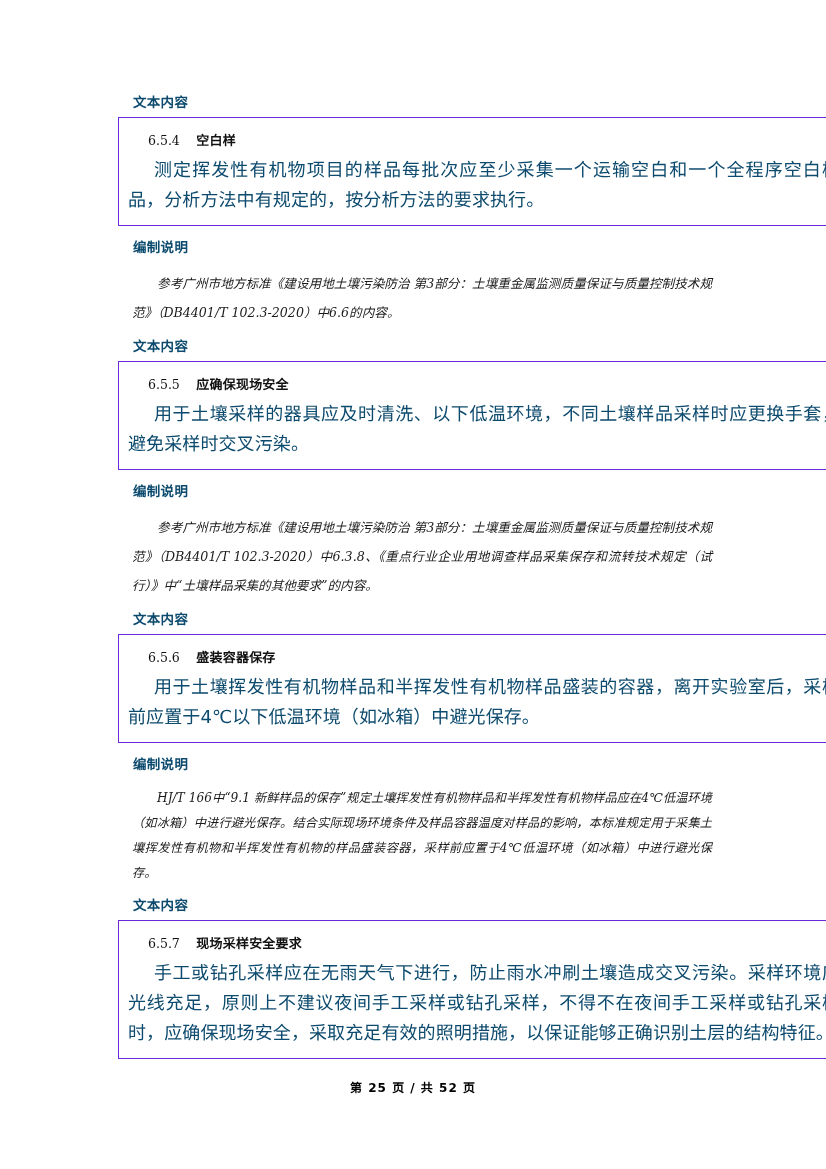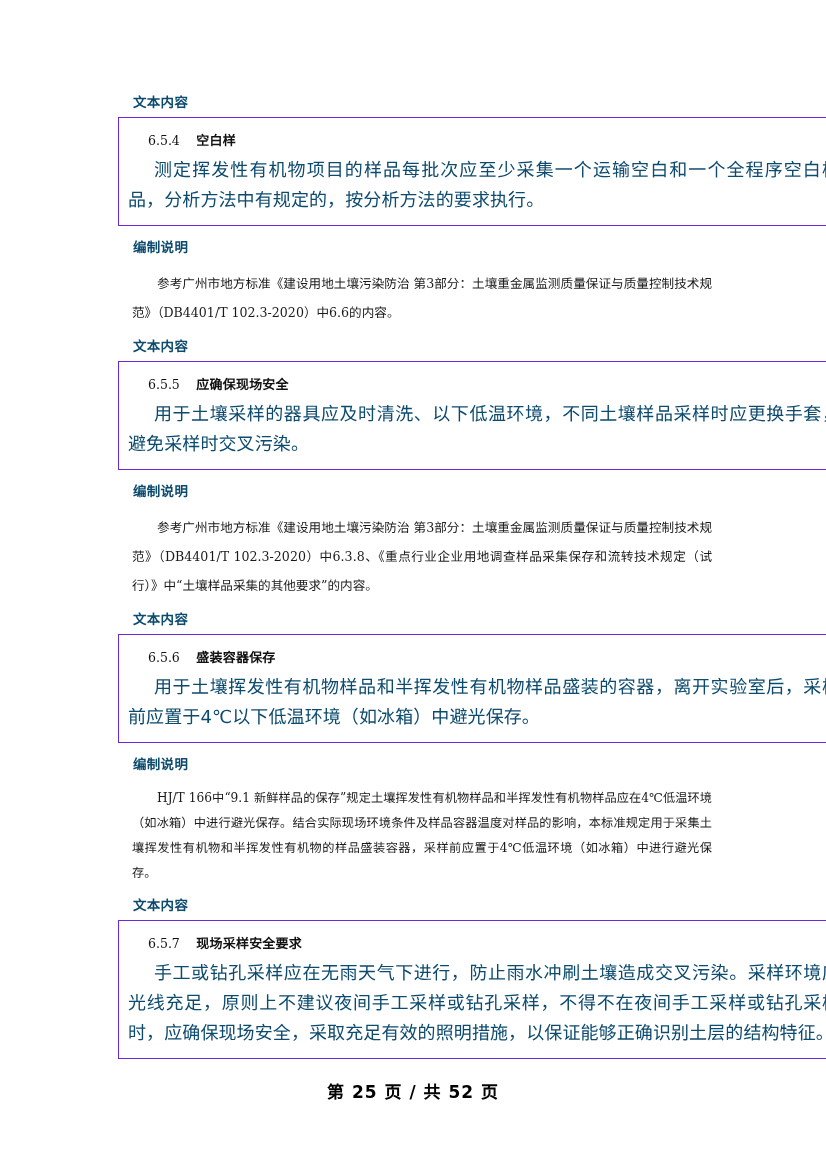--- a/index.html
+++ b/index.html
@@ -89,36 +89,37 @@
     font-size: 12.6px;
     line-height: 29px;
     text-align: justify;
     text-justify: inter-ideograph;
     text-indent: 25px;
     color: #1a1a1a;
     margin: 12px 0 9px 0;
     padding-left: 14px;
     width: 594px;
     box-sizing: border-box;
+    font-style: italic;
   }
   .exp-para.tight {
     line-height: 25px;
     font-size: 12.2px;
   }
 
   
   .footer {
     position: absolute;
     left: 0;
     top: 1078px;
     width: 826px;
     text-align: center;
     font-family: "DejaVu Sans", sans-serif;
     font-weight: bold;
-    font-size: 17px;
+    font-size: 12px;
     color: #000;
     letter-spacing: 1px;
   }
   .footer .pg { font-family: "DejaVu Sans", sans-serif; }
 </style>
 </head>
 <body>
 
 <div class="page">
 

